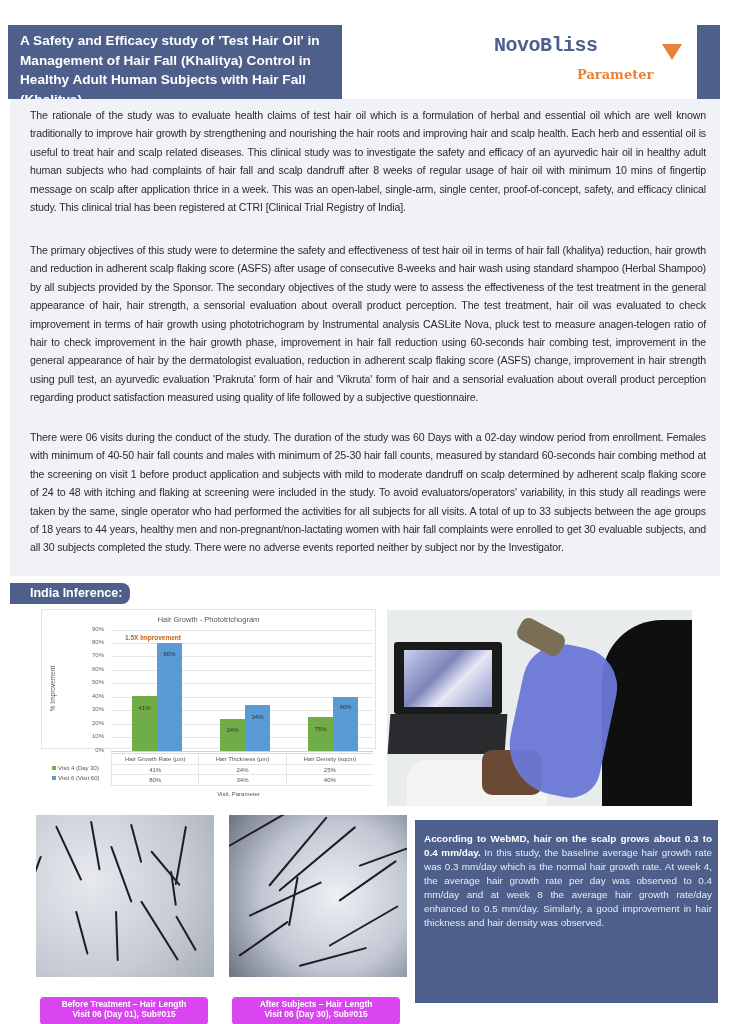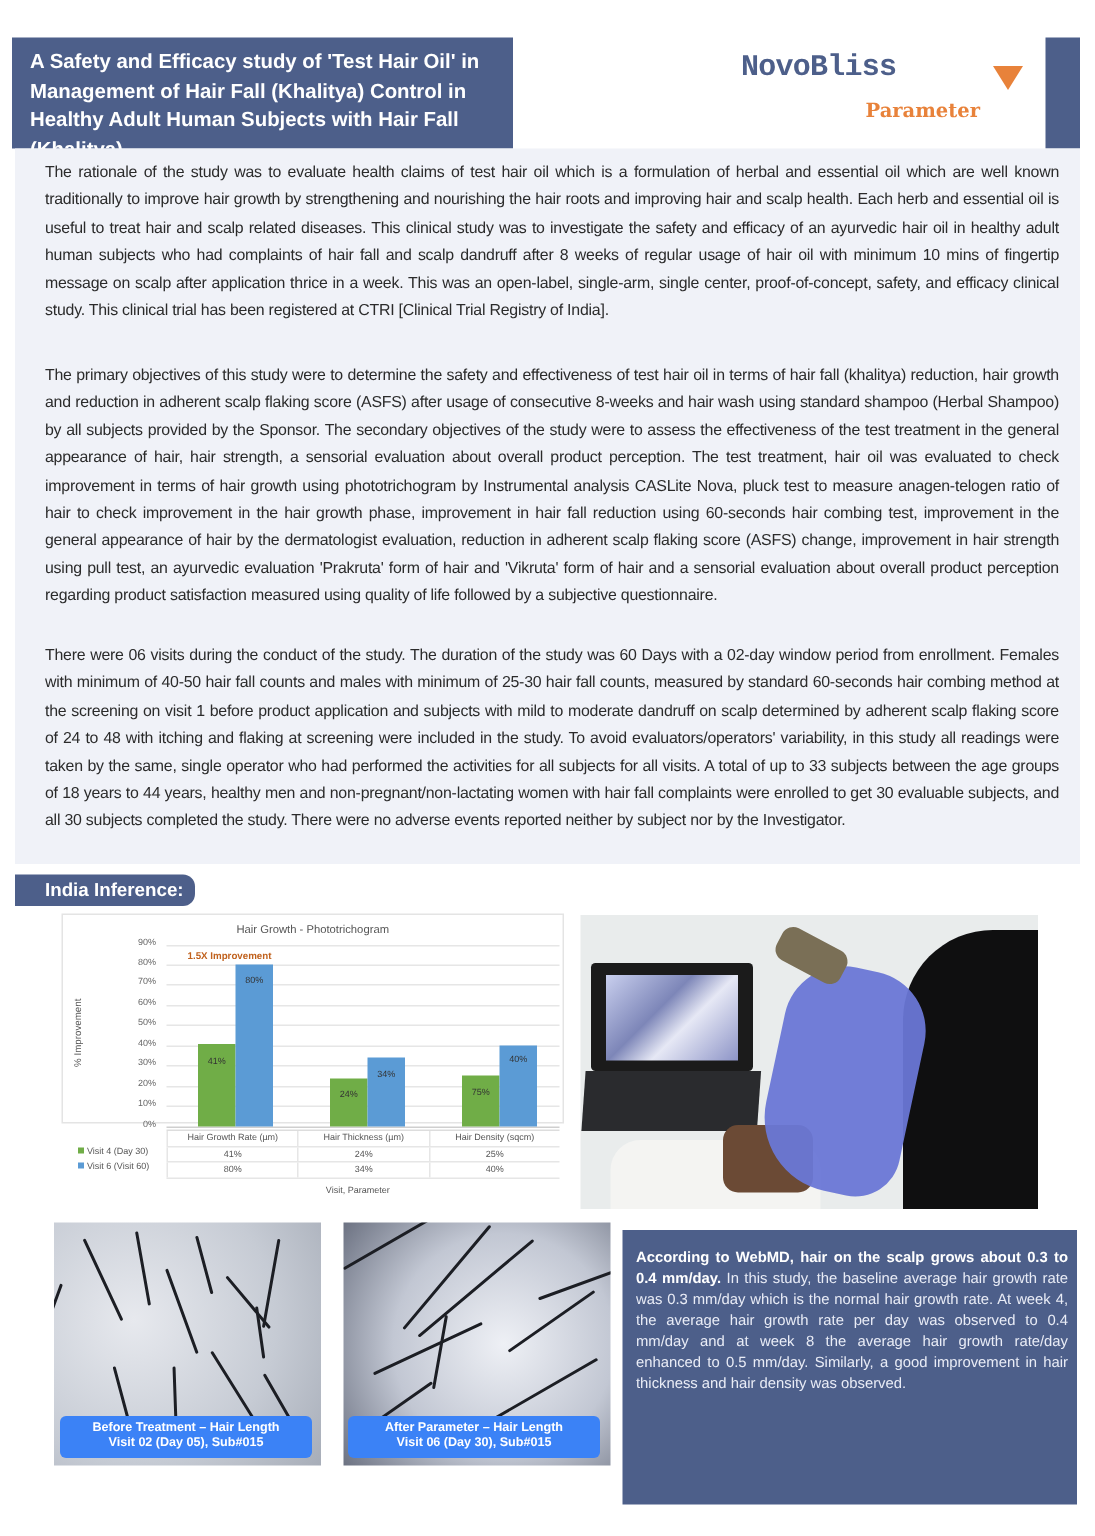--- a/index.html
+++ b/index.html
@@ -53,21 +53,21 @@
   .probe { position: absolute; left: 130px; top: 15px; width: 48px; height: 24px; background: #7a6f56; border-radius: 8px; transform: rotate(28deg); }
   .coat { position: absolute; left: 20px; top: 150px; width: 140px; height: 60px; background: #f4f4f2; border-radius: 20px 20px 0 0; }
   .arm { position: absolute; left: 95px; top: 140px; width: 60px; height: 45px; background: #6b4a35; border-radius: 10px; }
 
   
   .tricho { position: absolute; top: 815px; width: 178px; height: 162px; overflow: hidden; }
   .tricho.before { left: 36px; background: radial-gradient(circle at 30% 40%, #e7e9ee 0%, #c6cbd4 60%, #a7adb8 100%); }
   .tricho.after { left: 229px; background: radial-gradient(circle at 60% 50%, #eef0f5 0%, #c2c7d3 55%, #6c7282 100%); }
   .hair { position: absolute; height: 2px; background: #1c1e24; transform-origin: left center; border-radius: 1px; }
 
-  .cap { position: absolute; top: 944px; width: 168px; height: 28px; background: #3b82f6; border-radius: 4px; color: #fff; font-weight: bold; font-size: 8.4px; text-align: center; line-height: 10px; padding-top: 2px; }
+  .cap { position: absolute; top: 997px; width: 168px; height: 28px; background: #d946ef; border-radius: 4px; color: #fff; font-weight: bold; font-size: 8.4px; text-align: center; line-height: 10px; padding-top: 2px; }
   .cap.before { left: 40px; }
   .cap.after { left: 232px; }
 
   
   .info-box { position: absolute; left: 415px; top: 820px; width: 303px; height: 183px; background: #4d5f8a; }
   .info-text { position: absolute; left: 9px; top: 12px; width: 288px; color: #e9ecf6; font-size: 9.9px; line-height: 14px; text-align: justify; }
   .info-text b { color: #ffffff; }
 </style>
 </head>
 <body>
@@ -190,22 +190,22 @@
   <div class="hair" style="left:110px;top:85px;width:70px;transform:rotate(-35deg)"></div>
   <div class="hair" style="left:100px;top:130px;width:80px;transform:rotate(-30deg)"></div>
   <div class="hair" style="left:10px;top:140px;width:60px;transform:rotate(-35deg)"></div>
   <div class="hair" style="left:60px;top:110px;width:50px;transform:rotate(-80deg)"></div>
   <div class="hair" style="left:130px;top:50px;width:60px;transform:rotate(-20deg)"></div>
   <div class="hair" style="left:70px;top:150px;width:70px;transform:rotate(-15deg)"></div>
 </div>
 
 <div class="cap before">
   <div>Before Treatment – Hair Length</div>
-  <div>Visit 02 (Day 05), Sub#015</div>
+  <div>Visit 06 (Day 01), Sub#015</div>
 </div>
 <div class="cap after">
-  <div>After Parameter – Hair Length</div>
+  <div>After Subjects – Hair Length</div>
   <div>Visit 06 (Day 30), Sub#015</div>
 </div>
 
 <div class="info-box">
   <p class="info-text"><b>According to WebMD, hair on the scalp grows about 0.3 to 0.4 mm/day.</b><span> In this study, the baseline average hair growth rate was 0.3 mm/day which is the normal hair growth rate. At week 4, the average hair growth rate per day was observed to 0.4 mm/day and at week 8 the average hair growth rate/day enhanced to 0.5 mm/day. Similarly, a good improvement in hair thickness and hair density was observed.</span></p>
 </div>
 
 </body></html>

